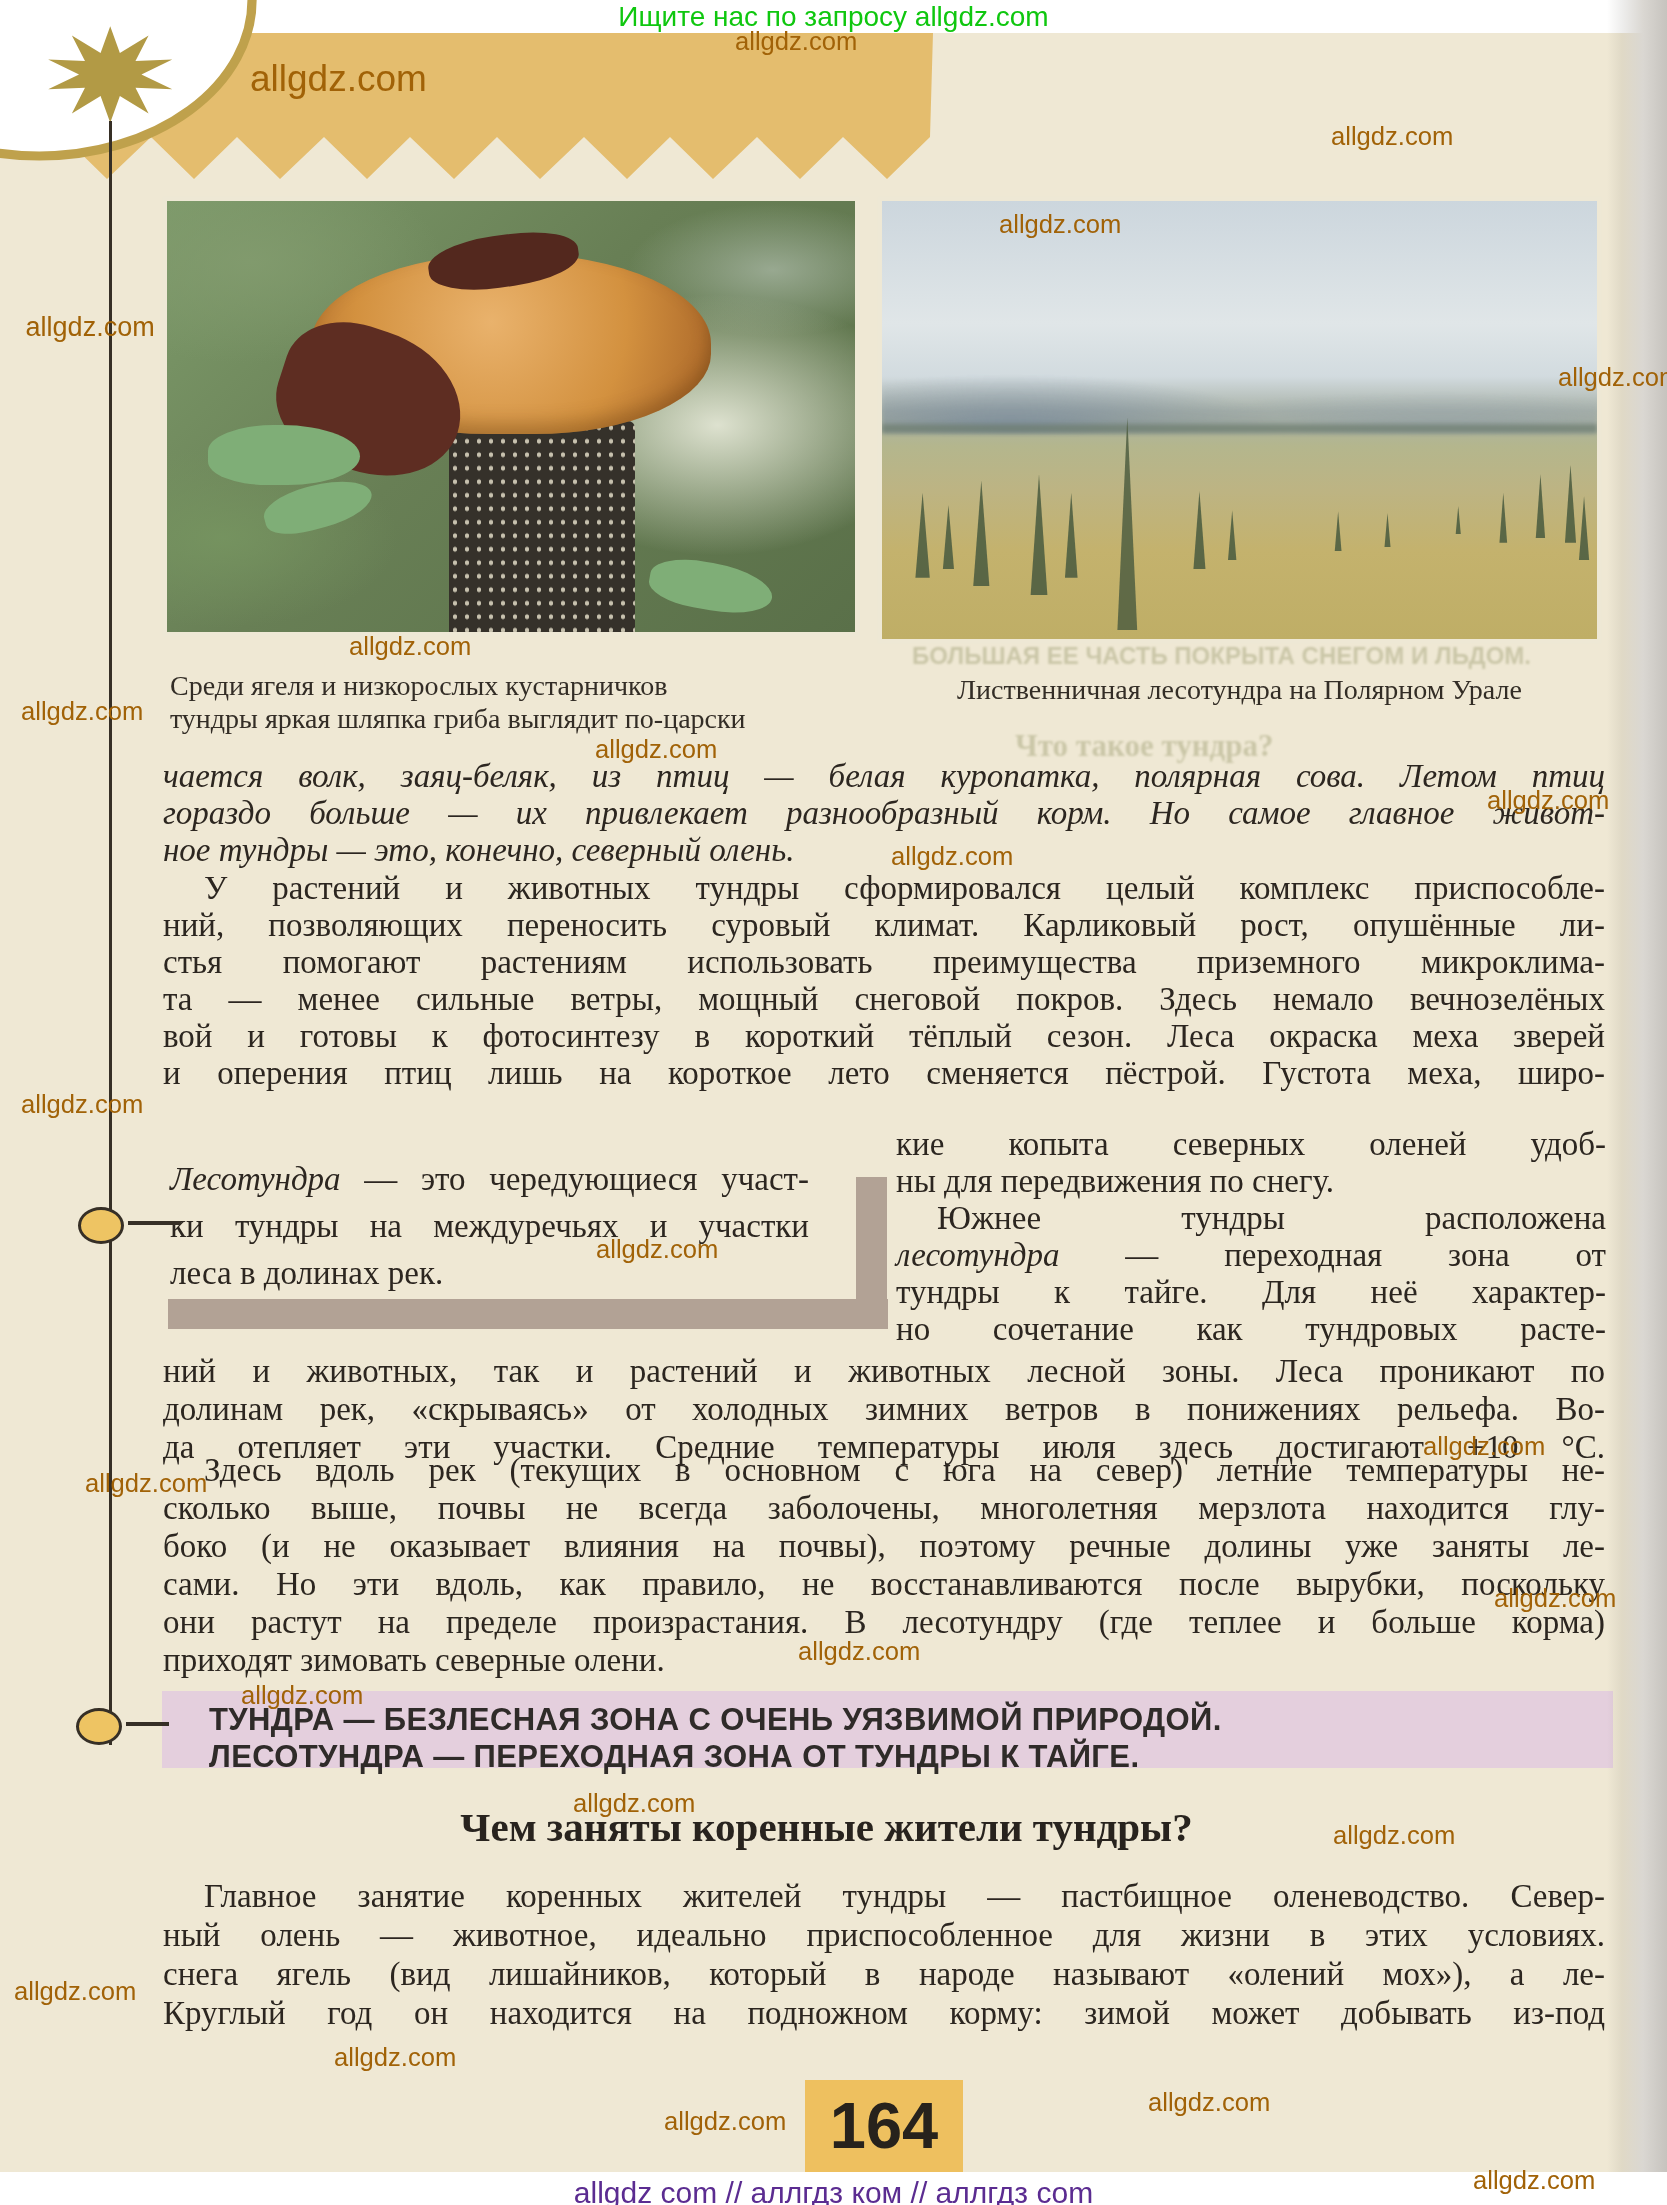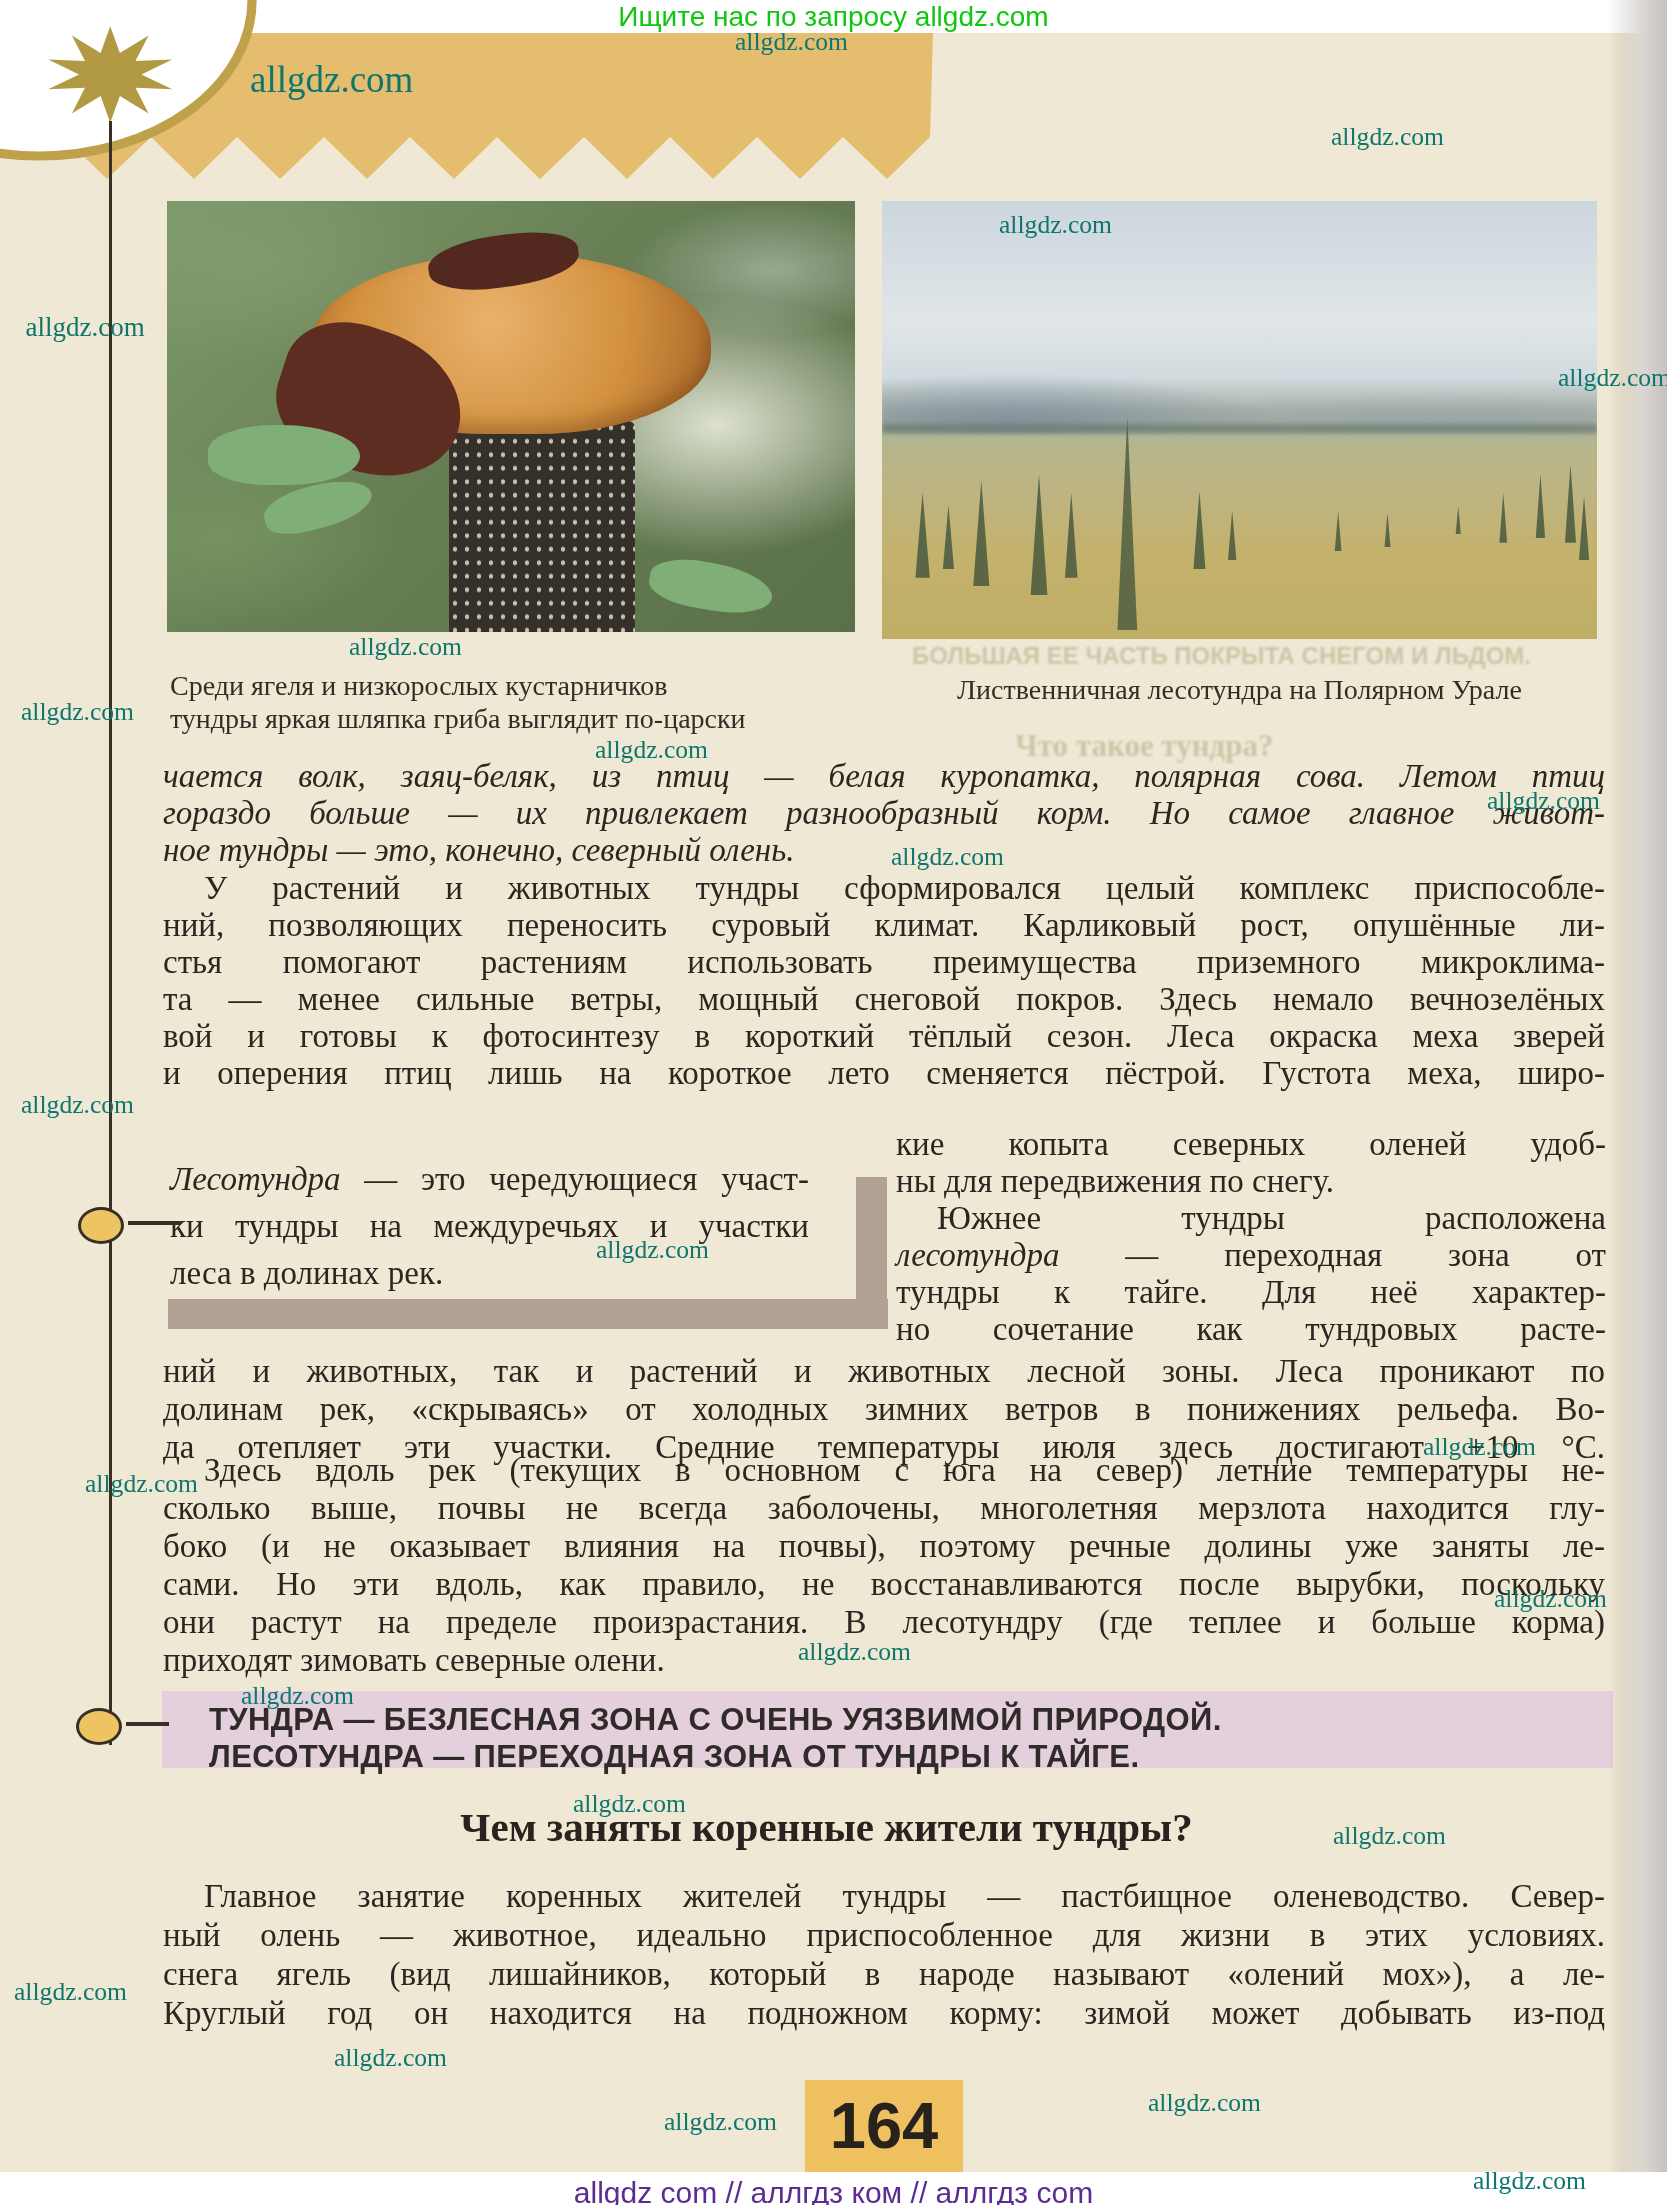--- a/index.html
+++ b/index.html
@@ -59,21 +59,21 @@
     font-family:"Liberation Sans",sans-serif;font-weight:bold;font-size:65px;line-height:92px;
     text-align:center;color:#27221c;margin-left:24px;}
   
   .edge-right{position:absolute;right:0;top:0;width:60px;height:2205px;z-index:9;
     background:linear-gradient(90deg, rgba(90,85,75,0) 0%, rgba(90,85,75,.10) 25%, #dad7d2 60%, #c6c3be 100%);}
   .white-bottom{position:absolute;left:0;top:2172px;width:1667px;height:33px;background:#ffffff;z-index:30;}
   .promo-top{position:absolute;left:0;top:1.4px;width:1667px;text-align:center;z-index:41;
     font-family:"Liberation Sans",sans-serif;font-size:28px;color:#0fc70f;}
   .promo-bottom{position:absolute;left:0;top:2176px;width:1667px;text-align:center;z-index:41;
     font-family:"Liberation Sans",sans-serif;font-size:30px;color:#5b2c91;}
-  .wm{position:absolute;z-index:40;font-family:Liberation Serif, serif;color:#0f766e;white-space:nowrap;}
+  .wm{position:absolute;z-index:40;font-family:Liberation Sans, sans-serif;color:#a16207;white-space:nowrap;}
   .ghost{position:absolute;z-index:5;color:#8f9060;opacity:.38;filter:blur(1.1px);font-weight:bold;white-space:nowrap;}
   .ghost.sans{font-family:"Liberation Sans",sans-serif;}
   .it{font-style:italic;}
 </style>
 </head>
 <body>
 
 <div class="page">
 
   <div class="white-top"></div>

